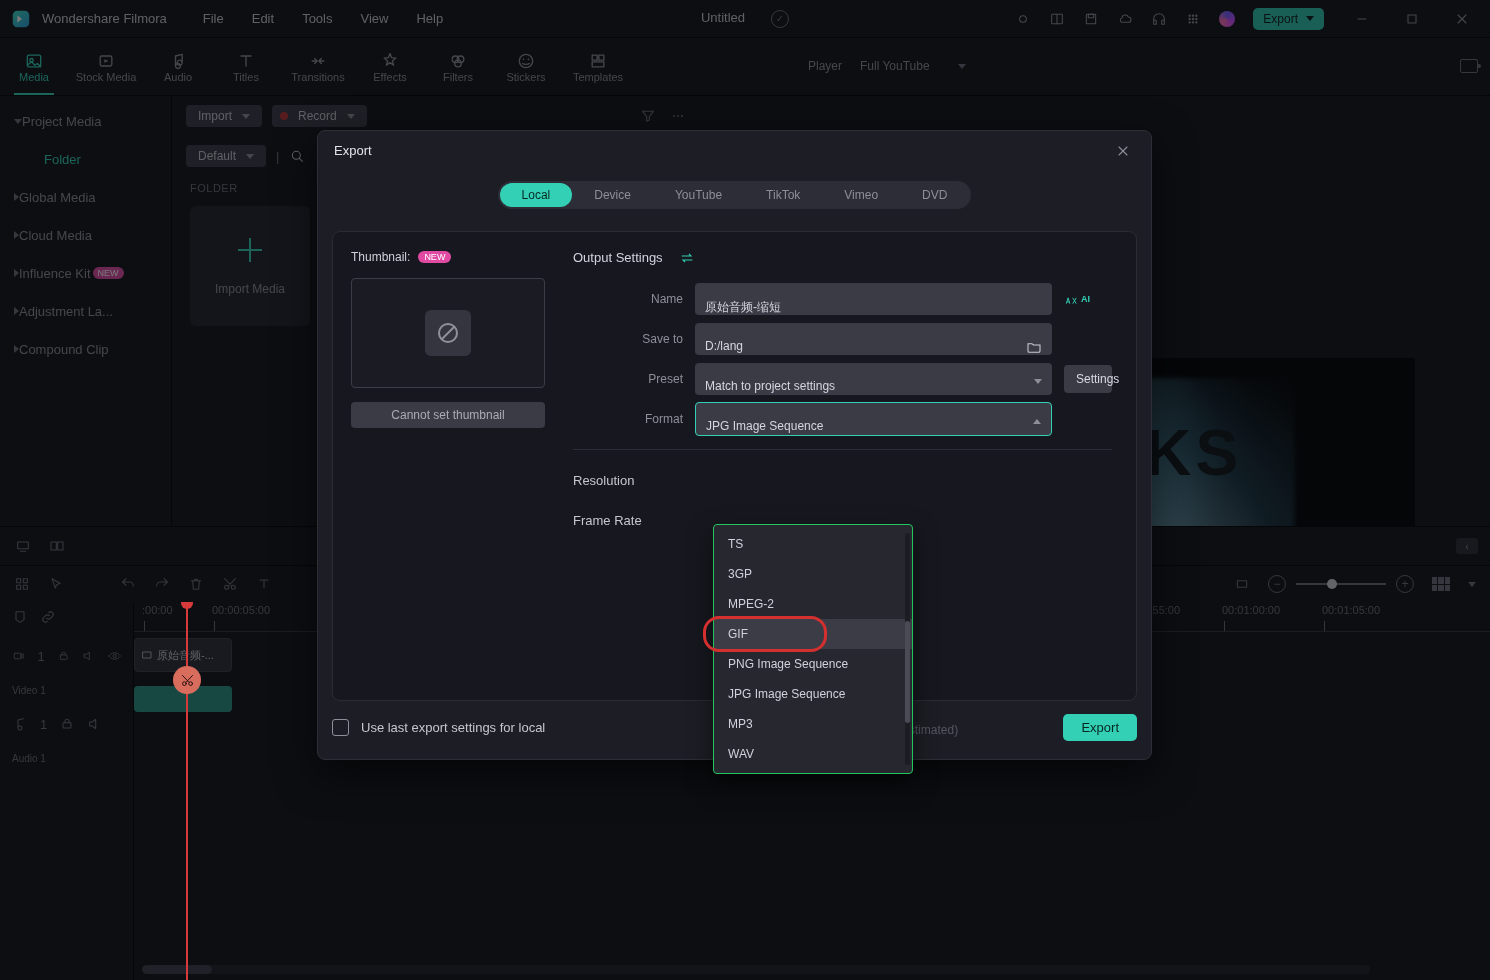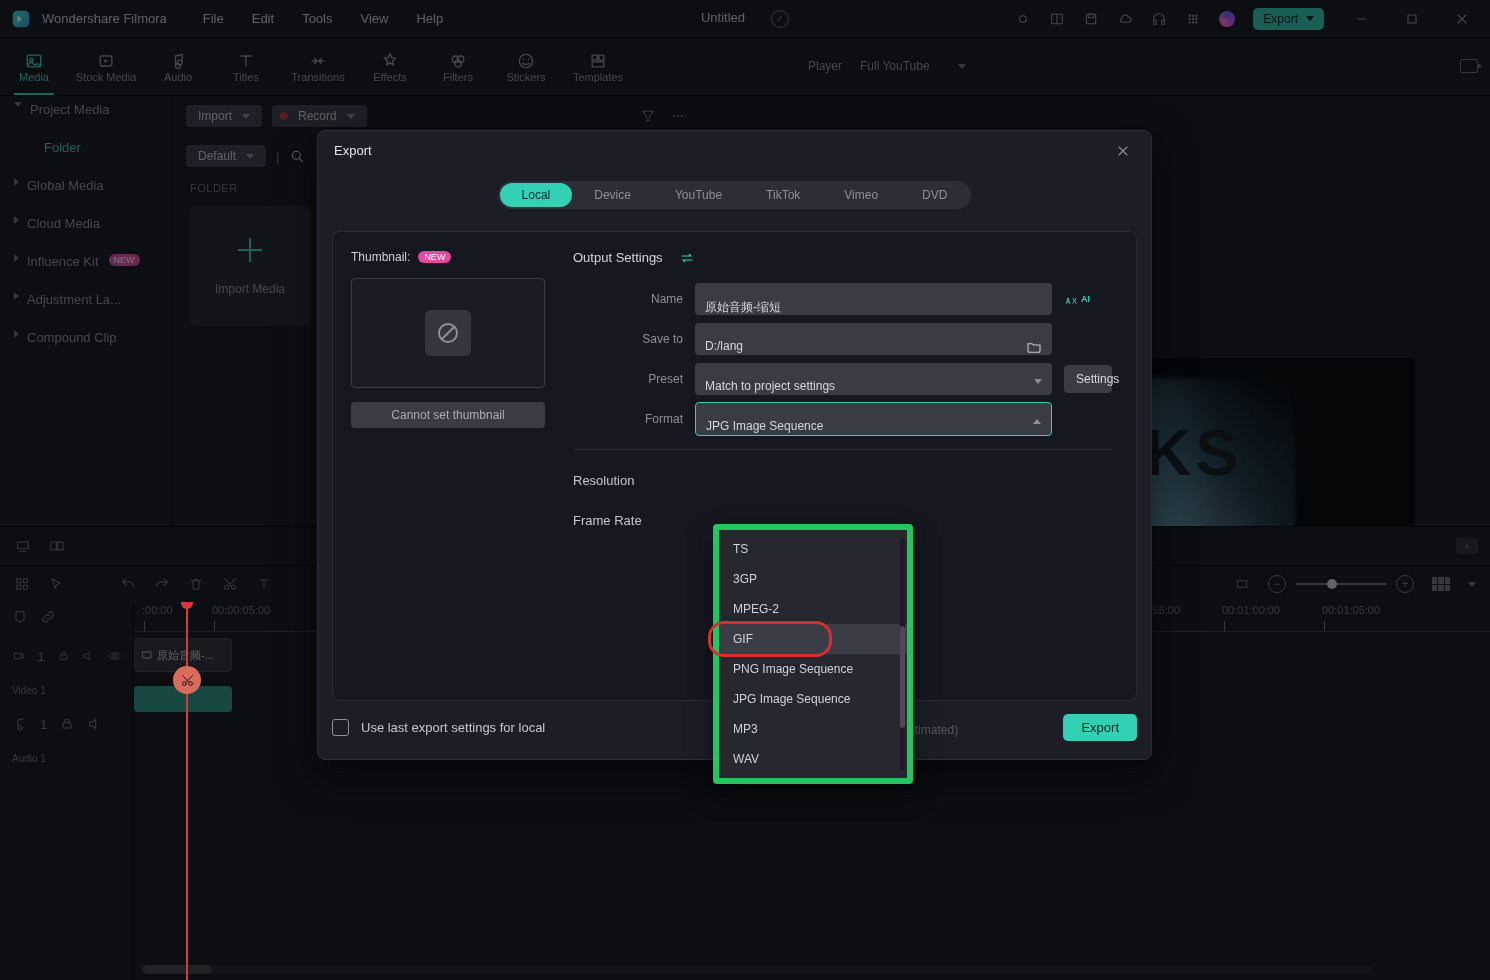--- a/index.html
+++ b/index.html
@@ -53,21 +53,21 @@
   .ph-label{color:var(--muted);font-size:12px}
   .ph-select{color:var(--muted);font-size:12px;display:flex;align-items:center;gap:28px}
   .ph-select .chev{width:0;height:0;border-left:4px solid transparent;border-right:4px solid transparent;border-top:5px solid var(--dim)}
   .snap{margin-left:auto;width:18px;height:14px;border:1.5px solid var(--dim);border-radius:2px;position:relative}
   .snap::after{content:"";position:absolute;right:-4px;top:50%;width:4px;height:4px;background:var(--dim);border-radius:50%;transform:translateY(-50%)}
 
   
   .main{position:absolute;top:96px;left:0;right:0;bottom:0;display:flex}
   
   .ltree{width:172px;background:var(--bg);border-right:1px solid #000;padding-top:6px}
-  .lrow{display:flex;align-items:flex-start;gap:8px;height:38px;padding-left:14px;color:var(--muted);position:relative}
+  .lrow{display:flex;align-items:center;height:38px;padding-left:14px;color:var(--muted);position:relative}
   .lrow .car{width:0;height:0;border-top:4px solid transparent;border-bottom:4px solid transparent;border-left:5px solid var(--dim)}
   .lrow .car.down{border:none;border-left:4px solid transparent;border-right:4px solid transparent;border-top:5px solid var(--dim)}
   .lrow.sub{padding-left:44px;color:var(--accent)}
   .badge-new{background:var(--pink);color:#fff;font-size:9px;padding:1px 5px;border-radius:7px;margin-left:2px}
   
   .mpanel{width:528px;background:var(--bg);position:relative}
   .mrow{height:40px;display:flex;align-items:center;gap:10px;padding:0 14px}
   .pill{background:var(--field);color:var(--text);padding:4px 12px;border-radius:4px;display:flex;align-items:center;gap:10px;font-size:12px}
   .pill .chev{width:0;height:0;border-left:4px solid transparent;border-right:4px solid transparent;border-top:5px solid var(--muted)}
   .pill.rec{padding-left:8px}
@@ -164,21 +164,21 @@
   .field .chev{margin-left:auto;width:0;height:0;border-left:4px solid transparent;border-right:4px solid transparent;border-top:5px solid var(--muted)}
   .field.open{border:1px solid var(--accent)}
   .ai{color:var(--accent);display:flex;align-items:center;gap:3px}
   .ai svg{width:14px;height:14px}
   .folder svg{width:16px;height:16px}
   .folder{color:#c9cbd4}
   .set-btn{height:28px;padding:0 12px;background:#3a3b45;border-radius:4px;color:#d8dae3;font-size:12px;display:flex;align-items:center}
   .rule{height:1px;background:#2c2d36;margin:10px 0}
   .frow2{display:grid;grid-template-columns:110px 1fr;align-items:center;gap:12px;height:40px}
   
-  .dropdown{position:absolute;left:380px;top:292px;width:200px;background:#26272f;border:6px solid #22c55e;border-radius:4px;box-shadow:0 10px 24px rgba(0,0,0,.5);padding:4px 0;z-index:5}
+  .dropdown{position:absolute;left:380px;top:292px;width:200px;background:#26272f;border:1px solid #22c55e;border-radius:4px;box-shadow:0 10px 24px rgba(0,0,0,.5);padding:4px 0;z-index:5}
   .dop{padding:8px 14px;color:#d0d2db;font-size:12px}
   .dop.sel{background:#3b3c46}
   .dop.hl{position:relative}
   .dop.hl::after{content:"";position:absolute;left:-11px;top:50%;width:118px;height:30px;border:3px solid #d43030;border-radius:16px;transform:translateY(-50%)}
   .dd-scroll{position:absolute;right:2px;top:8px;bottom:8px;width:5px;background:#1c1d23;border-radius:3px}
   .dd-scroll .th{position:absolute;right:0;top:38%;width:100%;height:44%;background:#4a4b55;border-radius:3px}
   
   .m-footer{position:absolute;left:14px;right:14px;bottom:12px;height:40px;display:flex;align-items:center;gap:12px}
   .chk{width:17px;height:17px;border:1.5px solid var(--muted);border-radius:3px}
   .m-footer .info{color:var(--muted);font-size:12px;margin-left:auto;margin-right:10px}

